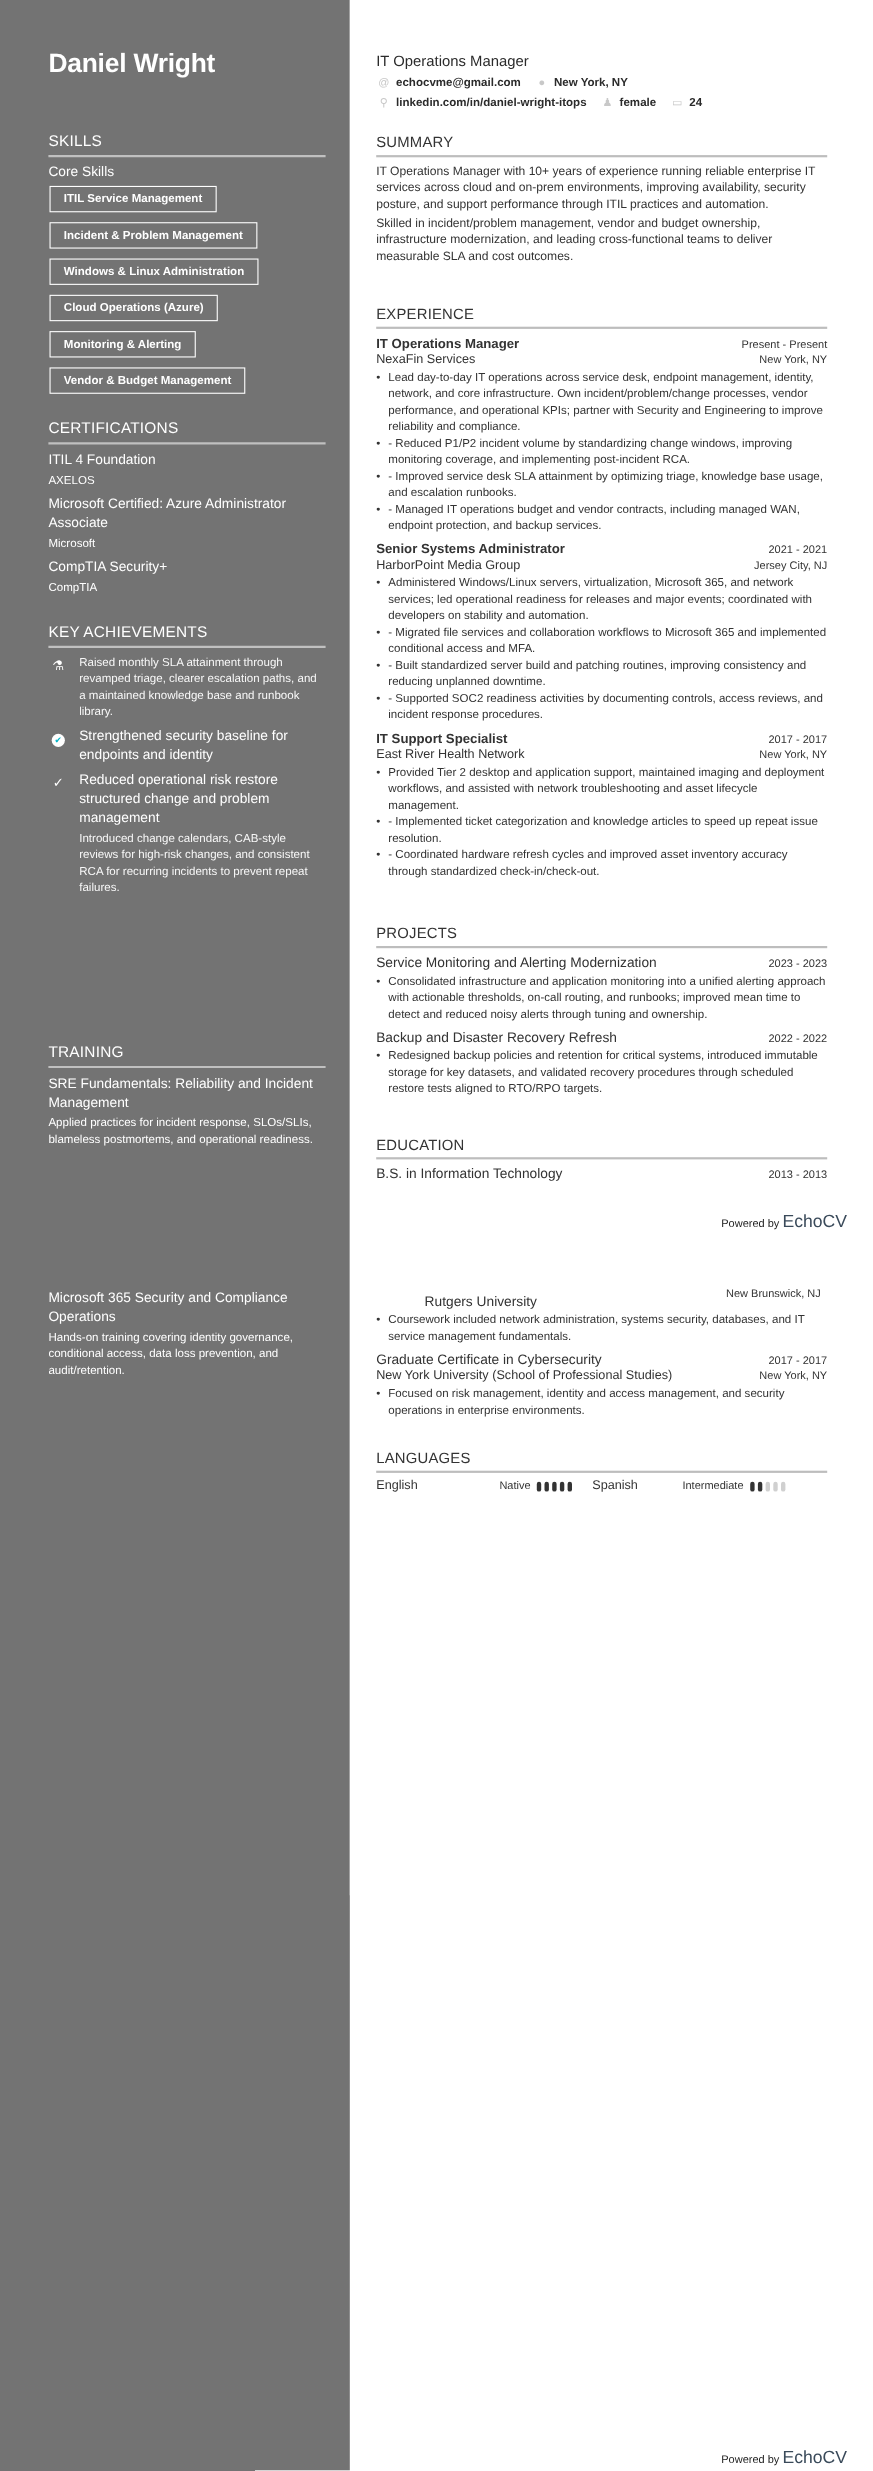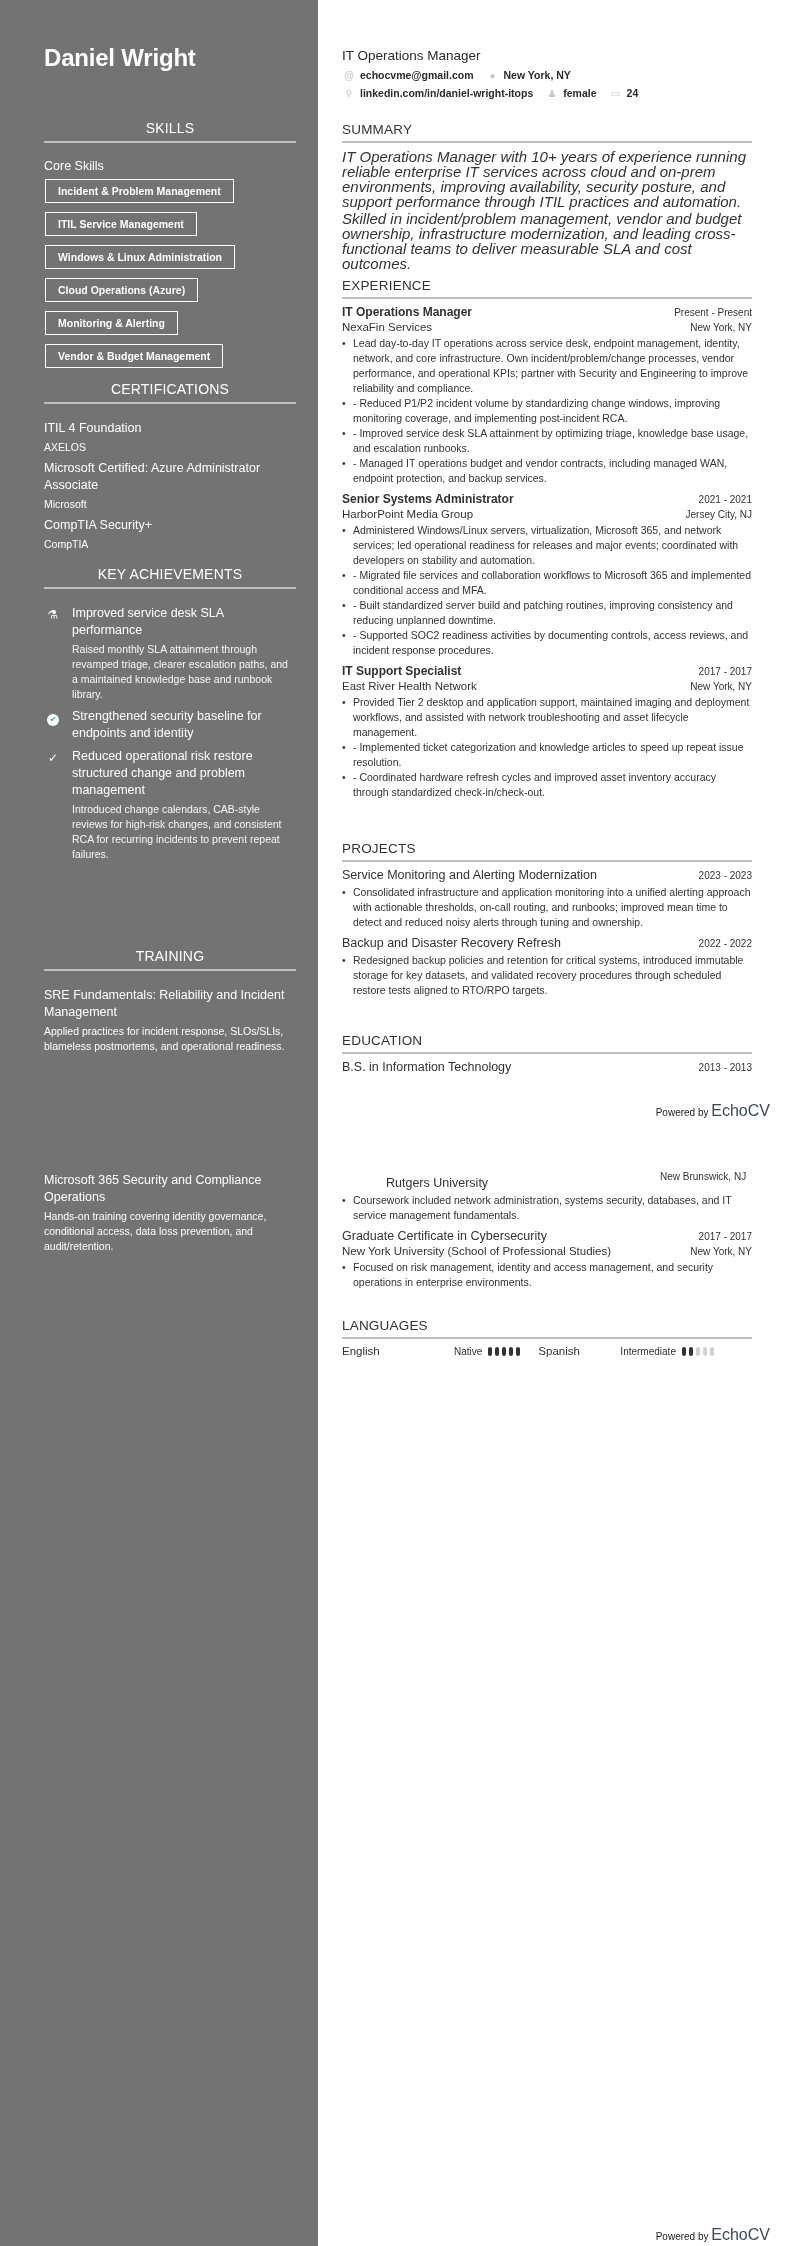--- a/index.html
+++ b/index.html
@@ -5,21 +5,21 @@
   * { box-sizing: border-box; margin: 0; padding: 0; }
   html, body { width: 794px; height: 2246px; background: #ffffff; }
   body { font-family: "Liberation Sans", "DejaVu Sans", sans-serif; color: #2b2b2b; position: relative; overflow: hidden; }
   .page { position: relative; width: 794px; height: 2246px; }
   .sidebar { position: absolute; left: 0; top: 0; width: 318px; height: 2246px; background: #737373; color: #ffffff; }
   .main { position: absolute; left: 318px; top: 0; width: 476px; height: 1723px; background: #ffffff; }
 
   .name { position: absolute; left: 44px; top: 44px; font-size: 24px; font-weight: bold; letter-spacing: -0.2px; }
 
   .side-section { position: absolute; left: 44px; width: 252px; }
-  .side-title { font-size: 14px; font-weight: normal; letter-spacing: 0.2px; padding-bottom: 5px; border-bottom: 2px solid rgba(255,255,255,0.55); margin-bottom: 16px; text-align: center; }
+  .side-title { font-size: 14px; font-weight: normal; letter-spacing: 0.2px; padding-bottom: 5px; border-bottom: 2px solid rgba(255,255,255,0.55); margin-bottom: 6px; }
   .side-sub { font-size: 12.5px; margin-bottom: 6px; }
   .chip { display: inline-block; border: 1px solid #ffffff; font-size: 10.5px; font-weight: bold; padding: 4px 12px; margin: 0 0 9px 1px; line-height: 14px; }
   .chip-row { display: block; }
   .cert-name { font-size: 12.5px; line-height: 17px; margin-top: 6px; }
   .cert-org { font-size: 10.5px; line-height: 14px; margin-top: 3px; }
 
   .ach { position: relative; padding-left: 28px; margin-top: 6px; }
   .ach-icon { position: absolute; left: 2px; top: 3px; width: 14px; height: 14px; font-size: 12px; line-height: 14px; text-align: center; }
   .ach-title { font-size: 12.5px; line-height: 17px; }
   .ach-desc { font-size: 10.5px; line-height: 15px; margin-top: 3px; opacity: 0.95; }
@@ -27,21 +27,21 @@
   .train-title { font-size: 12.5px; line-height: 17px; margin-top: 6px; }
   .train-desc { font-size: 10.5px; line-height: 15px; margin-top: 3px; }
 
   .m-section { position: absolute; left: 24px; width: 410px; }
   .job-title-top { font-size: 13.5px; color: #2b2b2b; }
   .contact-line { font-size: 10.5px; font-weight: bold; color: #2b2b2b; margin-top: 6px; display: flex; align-items: center; }
   .contact-line .ci { color: #c8c8c8; font-weight: normal; font-size: 10px; width: 14px; display: inline-block; margin-right: 4px; text-align: center; }
   .contact-line .gap { width: 12px; display: inline-block; }
 
   .m-title { font-size: 13.5px; color: #333; padding-bottom: 4px; border-bottom: 2px solid #bdbdbd; margin-bottom: 6px; letter-spacing: 0.2px; }
-  .para { font-size: 15px; line-height: 15px; color: #333; font-style: italic; }
+  .para { font-size: 11px; line-height: 15px; color: #333; }
 
   .row { display: flex; justify-content: space-between; align-items: baseline; }
   .role { font-size: 12px; font-weight: bold; color: #333; }
   .date { font-size: 10px; color: #333; }
   .company { font-size: 11.5px; color: #333; margin-top: 2px; }
   .loc { font-size: 10px; color: #333; }
   ul.bullets { list-style: none; margin-top: 3px; }
   ul.bullets li { position: relative; padding-left: 11px; font-size: 10.5px; line-height: 15px; color: #333; }
   ul.bullets li::before { content: "•"; position: absolute; left: 0; top: 0; }
   .job { margin-bottom: 6px; }
@@ -61,43 +61,42 @@
 <body>
 
 <div class="page">
 
   <aside class="sidebar">
     <div class="name">Daniel Wright</div>
 
     <section class="side-section" style="top:120px;">
       <div class="side-title">SKILLS</div>
       <div class="side-sub">Core Skills</div>
+      <div class="chip-row"><span class="chip">ITIL Service Management</span></div>
       <div class="chip-row"><span class="chip">Incident &amp; Problem Management</span></div>
-      <div class="chip-row"><span class="chip">ITIL Service Management</span></div>
       <div class="chip-row"><span class="chip">Windows &amp; Linux Administration</span></div>
       <div class="chip-row"><span class="chip">Cloud Operations (Azure)</span></div>
       <div class="chip-row"><span class="chip">Monitoring &amp; Alerting</span></div>
       <div class="chip-row"><span class="chip">Vendor &amp; Budget Management</span></div>
     </section>
 
     <section class="side-section" style="top:381px;">
       <div class="side-title">CERTIFICATIONS</div>
       <div class="cert-name">ITIL 4 Foundation</div>
       <div class="cert-org">AXELOS</div>
       <div class="cert-name">Microsoft Certified: Azure Administrator Associate</div>
       <div class="cert-org">Microsoft</div>
       <div class="cert-name">CompTIA Security+</div>
       <div class="cert-org">CompTIA</div>
     </section>
 
     <section class="side-section" style="top:566px;">
       <div class="side-title">KEY ACHIEVEMENTS</div>
       <div class="ach">
         <span class="ach-icon">⚗</span>
-        <div class="ach-title">Improved service desk SLA performance</div>
         <div class="ach-desc">Raised monthly SLA attainment through revamped triage, clearer escalation paths, and a maintained knowledge base and runbook library.</div>
       </div>
       <div class="ach">
         <span class="ach-icon"><span style="display:inline-block;width:12px;height:12px;border-radius:50%;background:#fff;color:#00B4C8;font-size:8px;line-height:12px;font-weight:bold;">✔</span></span>
         <div class="ach-title">Strengthened security baseline for endpoints and identity</div>
       </div>
       <div class="ach">
         <span class="ach-icon">✓</span>
         <div class="ach-title">Reduced operational risk restore structured change and problem management</div>
         <div class="ach-desc">Introduced change calendars, CAB-style reviews for high-risk changes, and consistent RCA for recurring incidents to prevent repeat failures.</div>

